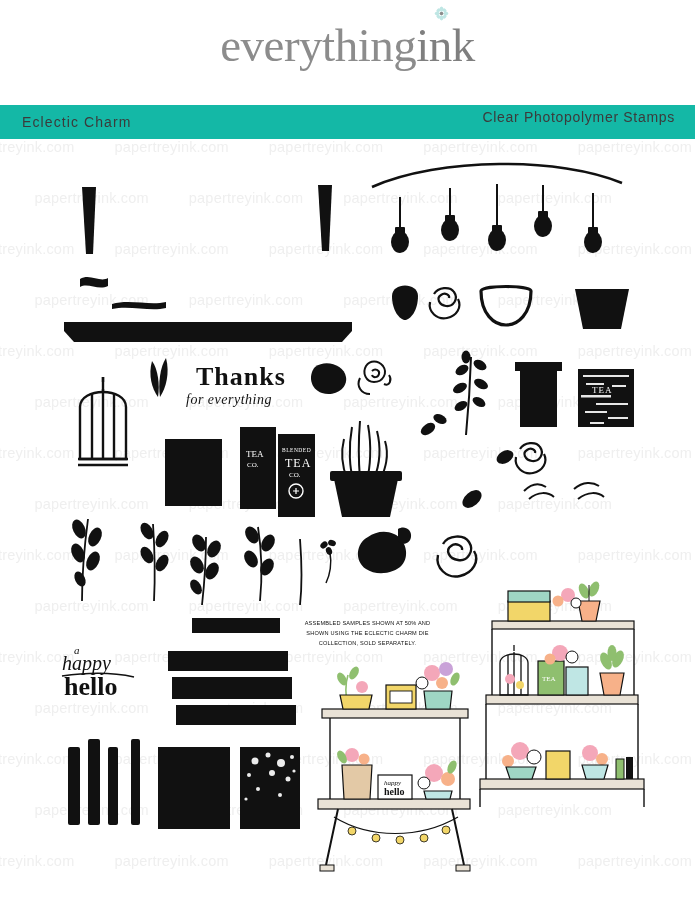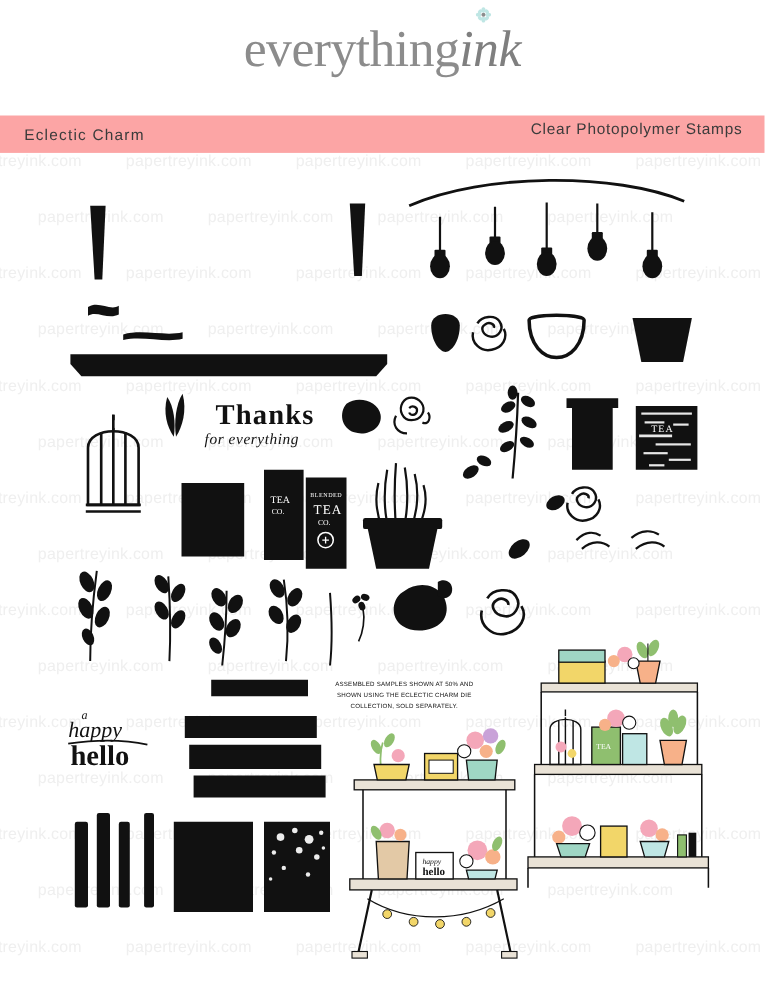--- a/index.html
+++ b/index.html
@@ -35,41 +35,40 @@
   .logo-text {
     font-family: "Liberation Serif", serif;
     font-size: 47px;
     letter-spacing: -0.5px;
     color: #8c8c8c;
     line-height: 1;
     display: inline-block;
     position: relative;
   }
   .logo-text .ink {
-    font-style: italic;
     font-weight: normal;
     color: #7f7f7f;
     margin-left: 0;
   }
   .logo-flower {
     position: absolute;
     top: -16px;
     right: 26px;
     width: 15px;
     height: 15px;
   }
 
   
   .teal-bar {
     position: absolute;
     top: 105px;
     left: 0;
     width: 695px;
     height: 34px;
-    background: #fca5a5;
+    background: #14b8a6;
   }
   .teal-bar .bar-left {
     position: absolute;
     left: 22px;
     top: 9px;
     font-size: 14px;
     letter-spacing: 1.1px;
     color: #3b3b3b;
   }
   .teal-bar .bar-right {

